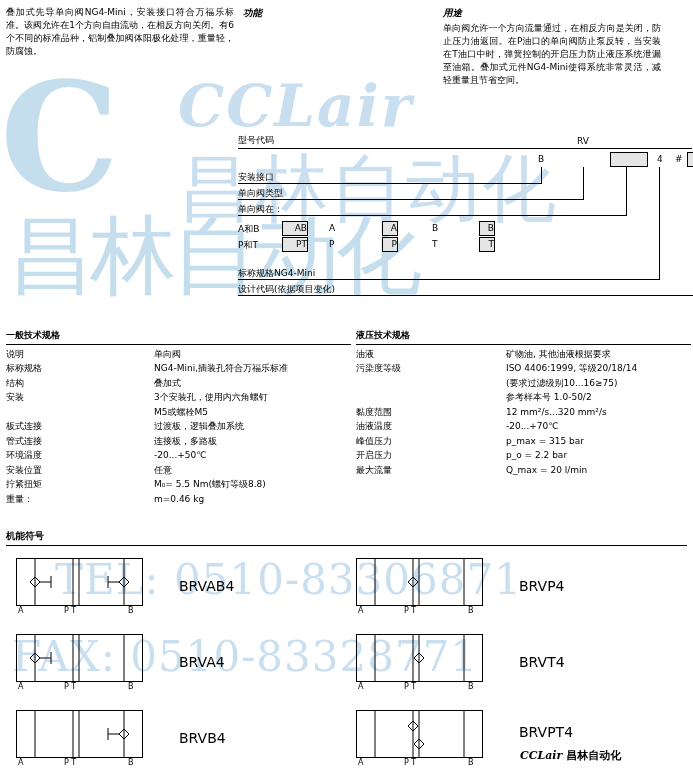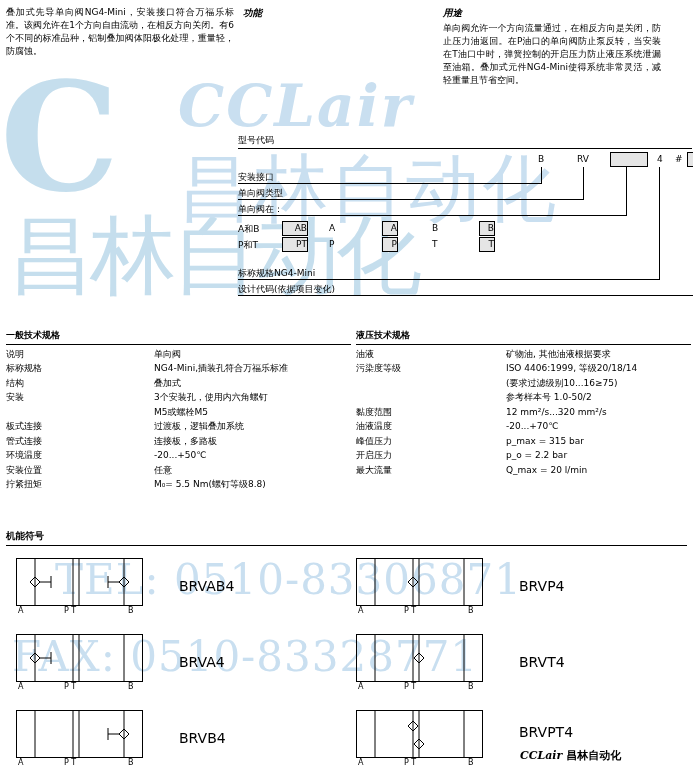--- a/index.html
+++ b/index.html
@@ -127,21 +127,21 @@
       <p>单向阀允许一个方向流量通过，在相反方向是关闭，防止压力油返回。在P油口的单向阀防止泵反转，当安装在T油口中时，弹簧控制的开启压力防止液压系统泄漏至油箱。叠加式元件NG4-Mini使得系统非常灵活，减轻重量且节省空间。</p>
     </div>
   </div>
 
   <div class="ordercode">
     <div class="oc-title">型号代码</div>
 
     <div class="oc-line" style="left:42px;top:14px;width:454px;height:1px;"></div>
 
     <div class="lbl" style="left:342px;top:20px;">B</div>
-    <div class="lbl" style="left:381px;top:20px;">RV</div>
+    <div class="lbl" style="left:381px;top:2px;">RV</div>
     <div class="box" style="left:414px;top:18px;width:36px;height:13px;"></div>
     <div class="lbl" style="left:461px;top:20px;">4</div>
     <div class="lbl" style="left:479px;top:20px;">#</div>
     <div class="box" style="left:491px;top:18px;width:13px;height:13px;"></div>
 
     <div class="oc-line" style="left:345px;top:33px;width:1px;height:16px;"></div>
     <div class="oc-line" style="left:42px;top:49px;width:304px;height:1px;"></div>
 
     <div class="oc-line" style="left:387px;top:33px;width:1px;height:32px;"></div>
     <div class="oc-line" style="left:42px;top:65px;width:346px;height:1px;"></div>
@@ -211,20 +211,24 @@
         <span class="v">-20...+50℃</span>
       </div>
     <div class="row">
         <span class="k">安装位置</span>
         <span class="v">任意</span>
       </div>
     <div class="row">
         <span class="k">拧紧扭矩</span>
         <span class="v">M₀= 5.5 Nm(螺钉等级8.8)</span>
       </div>
+    <div class="row">
+        <span class="k">重量：</span>
+        <span class="v">m=0.46 kg</span>
+      </div>
   </div>
 
   <div class="spec" id="specR">
     <div class="hdr">液压技术规格</div>
     <div class="row">
         <span class="k">油液</span>
         <span class="v">矿物油, 其他油液根据要求</span>
       </div>
     <div class="row">
         <span class="k">污染度等级</span>

